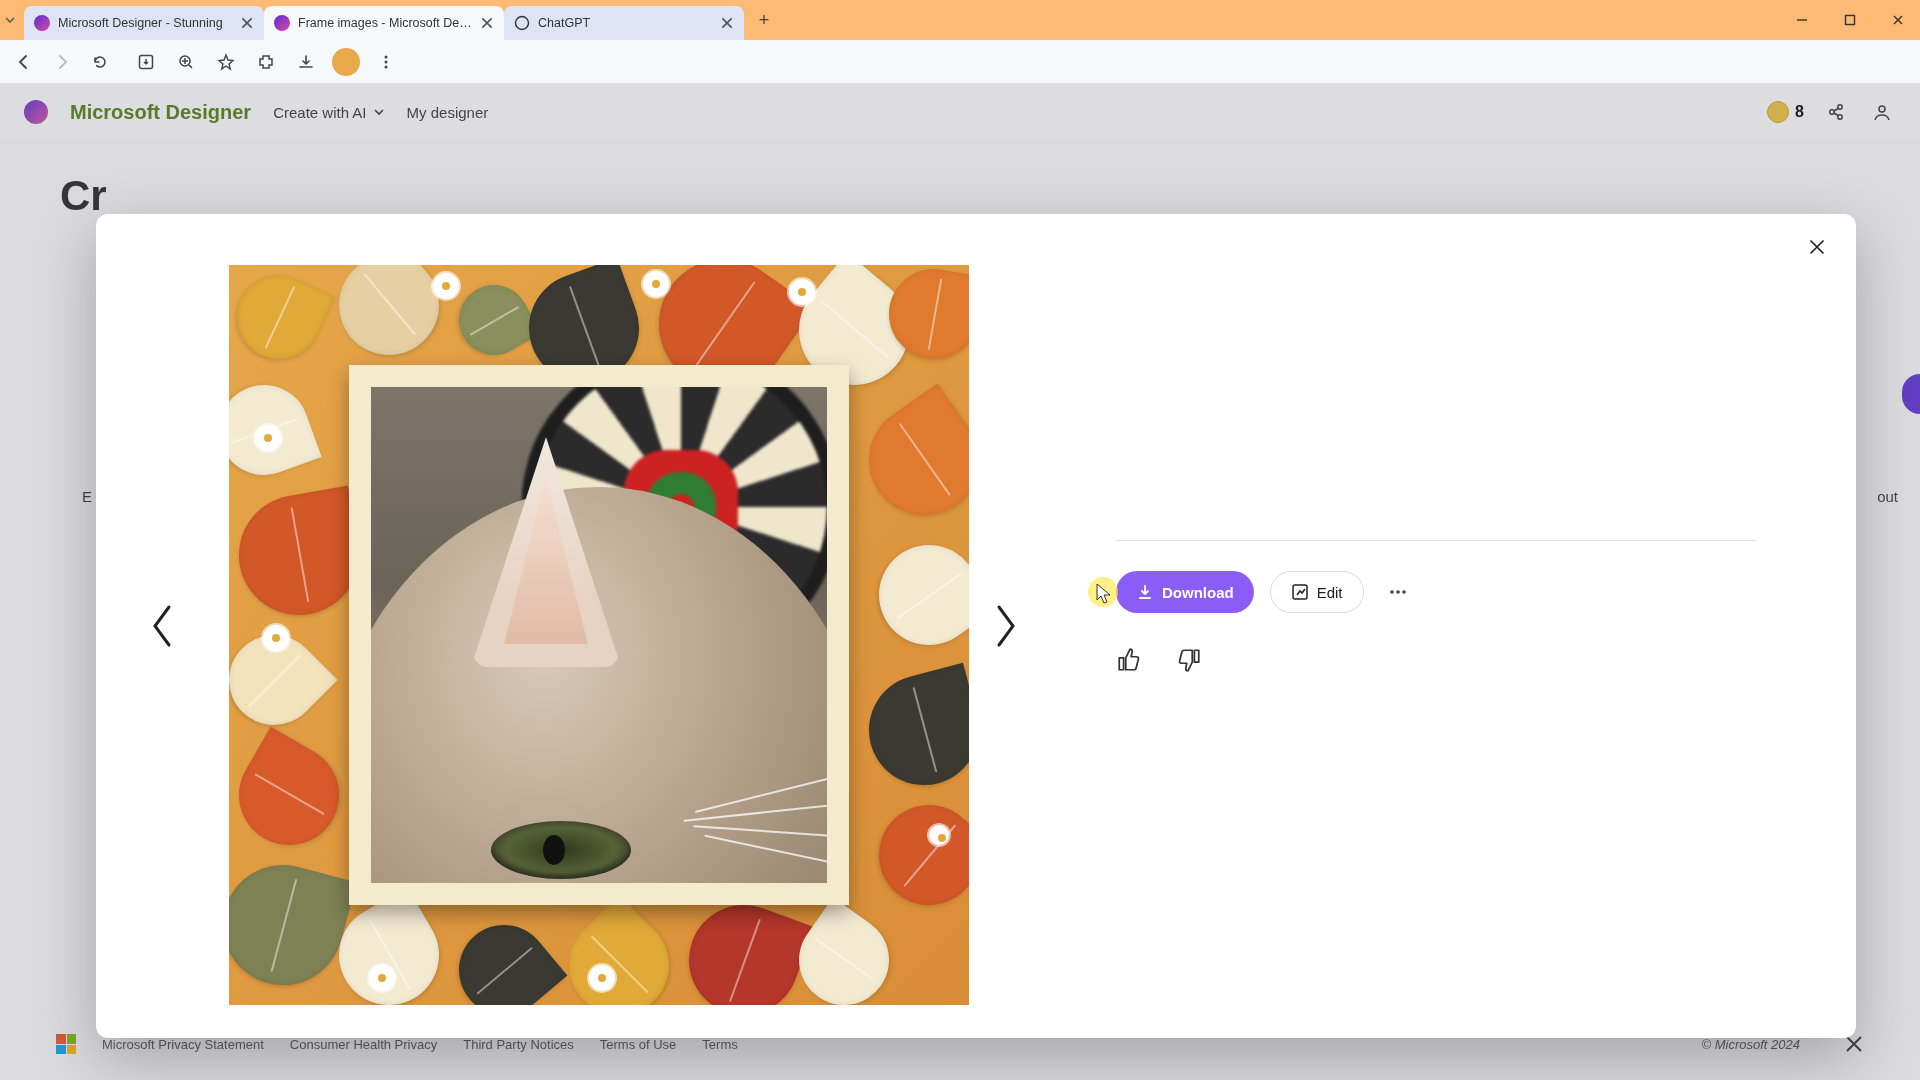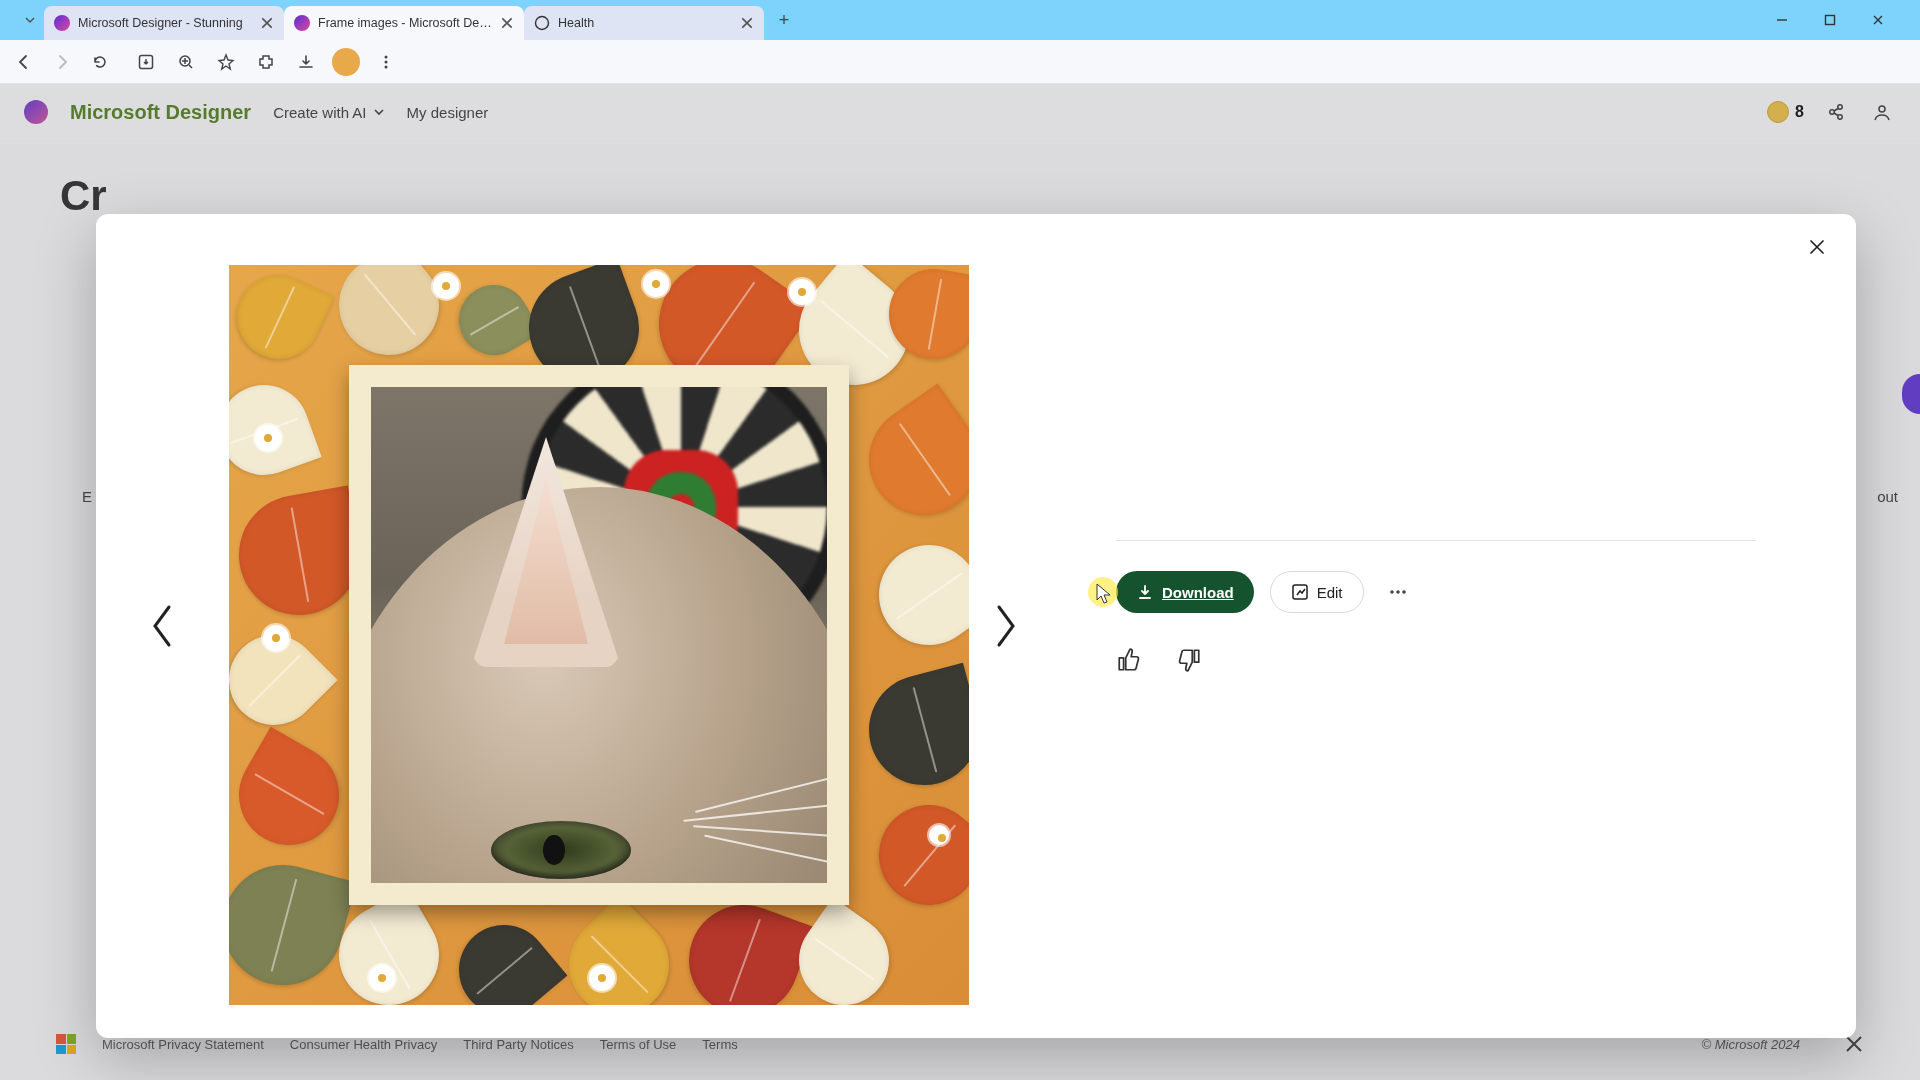--- a/index.html
+++ b/index.html
@@ -1,20 +1,20 @@
 <!DOCTYPE html>
 <html><head>
 <meta charset="utf-8">
 <style>
 * { margin: 0; padding: 0; box-sizing: border-box; font-family: "Segoe UI", Arial, sans-serif; }
 html, body { width: 1920px; height: 1080px; overflow: hidden; background: #e8ebf5; }
 
 
 .browser { width: 100%; height: 100%; display: flex; flex-direction: column; }
-.titlebar { height: 40px; background: #7dd3fc; display: flex; align-items: center; padding: 0 20px; }
+.titlebar { height: 40px; background: #fdba74; display: flex; align-items: center; padding: 0 0; }
 .tab-drop { width: 20px; height: 20px; display: flex; align-items: center; justify-content: center; margin-right: 4px; }
 .tab { display: flex; align-items: center; background: #dfe4f5; padding: 0 10px; height: 34px; margin-top: 6px; border-radius: 8px 8px 0 0; font-size: 12.5px; color: #333; width: 240px; gap: 8px; position: relative; }
 .tab.active { background: #f7f8fc; }
 .tab .favicon { width: 16px; height: 16px; flex: none; }
 .tab .tab-title { flex: 1; white-space: nowrap; overflow: hidden; text-overflow: ellipsis; }
 .tab .tab-close { width: 14px; height: 14px; color: #555; }
 .newtab { width: 28px; height: 28px; display: flex; align-items: center; justify-content: center; border-radius: 50%; color: #444; font-size: 18px; margin-left: 6px;}
 .win-controls { margin-left: auto; display: flex; gap: 20px; padding-right: 8px; }
 .win-btn { width: 28px; height: 28px; display:flex; align-items:center; justify-content:center; color:#333; }
 
@@ -73,21 +73,21 @@
 .cat-eye { position:absolute; left: 120px; bottom: 4px; width: 140px; height: 58px; background: radial-gradient(ellipse at 50% 50%, #2f3a1d 0%, #566236 55%, #3b3b30 80%); border-radius: 50%; box-shadow: 0 -4px 6px rgba(0,0,0,0.4) inset; }
 .cat-eye::after { content:""; position:absolute; left:52px; top:14px; width:22px; height:30px; background:#111; border-radius:50%; }
 .whisker { position:absolute; height:1.5px; background: rgba(255,255,255,0.75); border-radius:2px; }
 
 
 .details { flex:1; padding: 300px 100px 0 60px; position:relative; }
 .details h2 { font-size: 34px; font-weight: 600; color:#1b1b1b; }
 .details hr { margin: 26px 0 30px; border:none; border-top:1px solid #e3e3e6; }
 .actions { display:flex; align-items:center; gap: 16px; position:relative; }
 .btn { height: 42px; border-radius: 21px; display:flex; align-items:center; gap:8px; padding: 0 20px; font-size:15px; font-weight:600; }
-.btn.primary { background:#14532d; color:#fff;text-decoration:underline; }
+.btn.primary { background:#8b5cf6; color:#fff; }
 .btn.secondary { background:#fff; border:1px solid #d9d9de; color:#222; font-weight:500; }
 .more-btn { width:36px; height:36px; display:flex; align-items:center; justify-content:center; color:#444; }
 .feedback { margin-top: 34px; display:flex; gap: 34px; }
 .feedback .fb { width:26px; height:26px; color:#333; }
 
 .cursor-highlight { position:absolute; width:30px; height:30px; border-radius:50%; background: rgba(255,235,80,0.7); pointer-events:none; }
 .cursor-arrow { position:absolute; width:16px; height:22px; pointer-events:none; }
 
 svg { display:block; }
 </style>
@@ -115,21 +115,21 @@
       <svg class="tab-close" viewBox="0 0 12 12">
           <path d="M2 2l8 8M10 2l-8 8" stroke="#555" stroke-width="1.4"></path>
         </svg>
     </div>
     <div class="tab">
       <span class="favicon">
         <svg viewBox="0 0 16 16">
             <circle cx="8" cy="8" r="6.5" fill="none" stroke="#333" stroke-width="1.4"></circle>
           </svg>
       </span>
-      <span class="tab-title">Health</span>
+      <span class="tab-title">ChatGPT</span>
       <svg class="tab-close" viewBox="0 0 12 12">
           <path d="M2 2l8 8M10 2l-8 8" stroke="#555" stroke-width="1.4"></path>
         </svg>
     </div>
     <div class="newtab">+</div>
     <div class="win-controls">
       <div class="win-btn">
           <svg width="12" height="12">
             <path d="M1 6h10" stroke="#333" stroke-width="1.4"></path>
           </svg>

